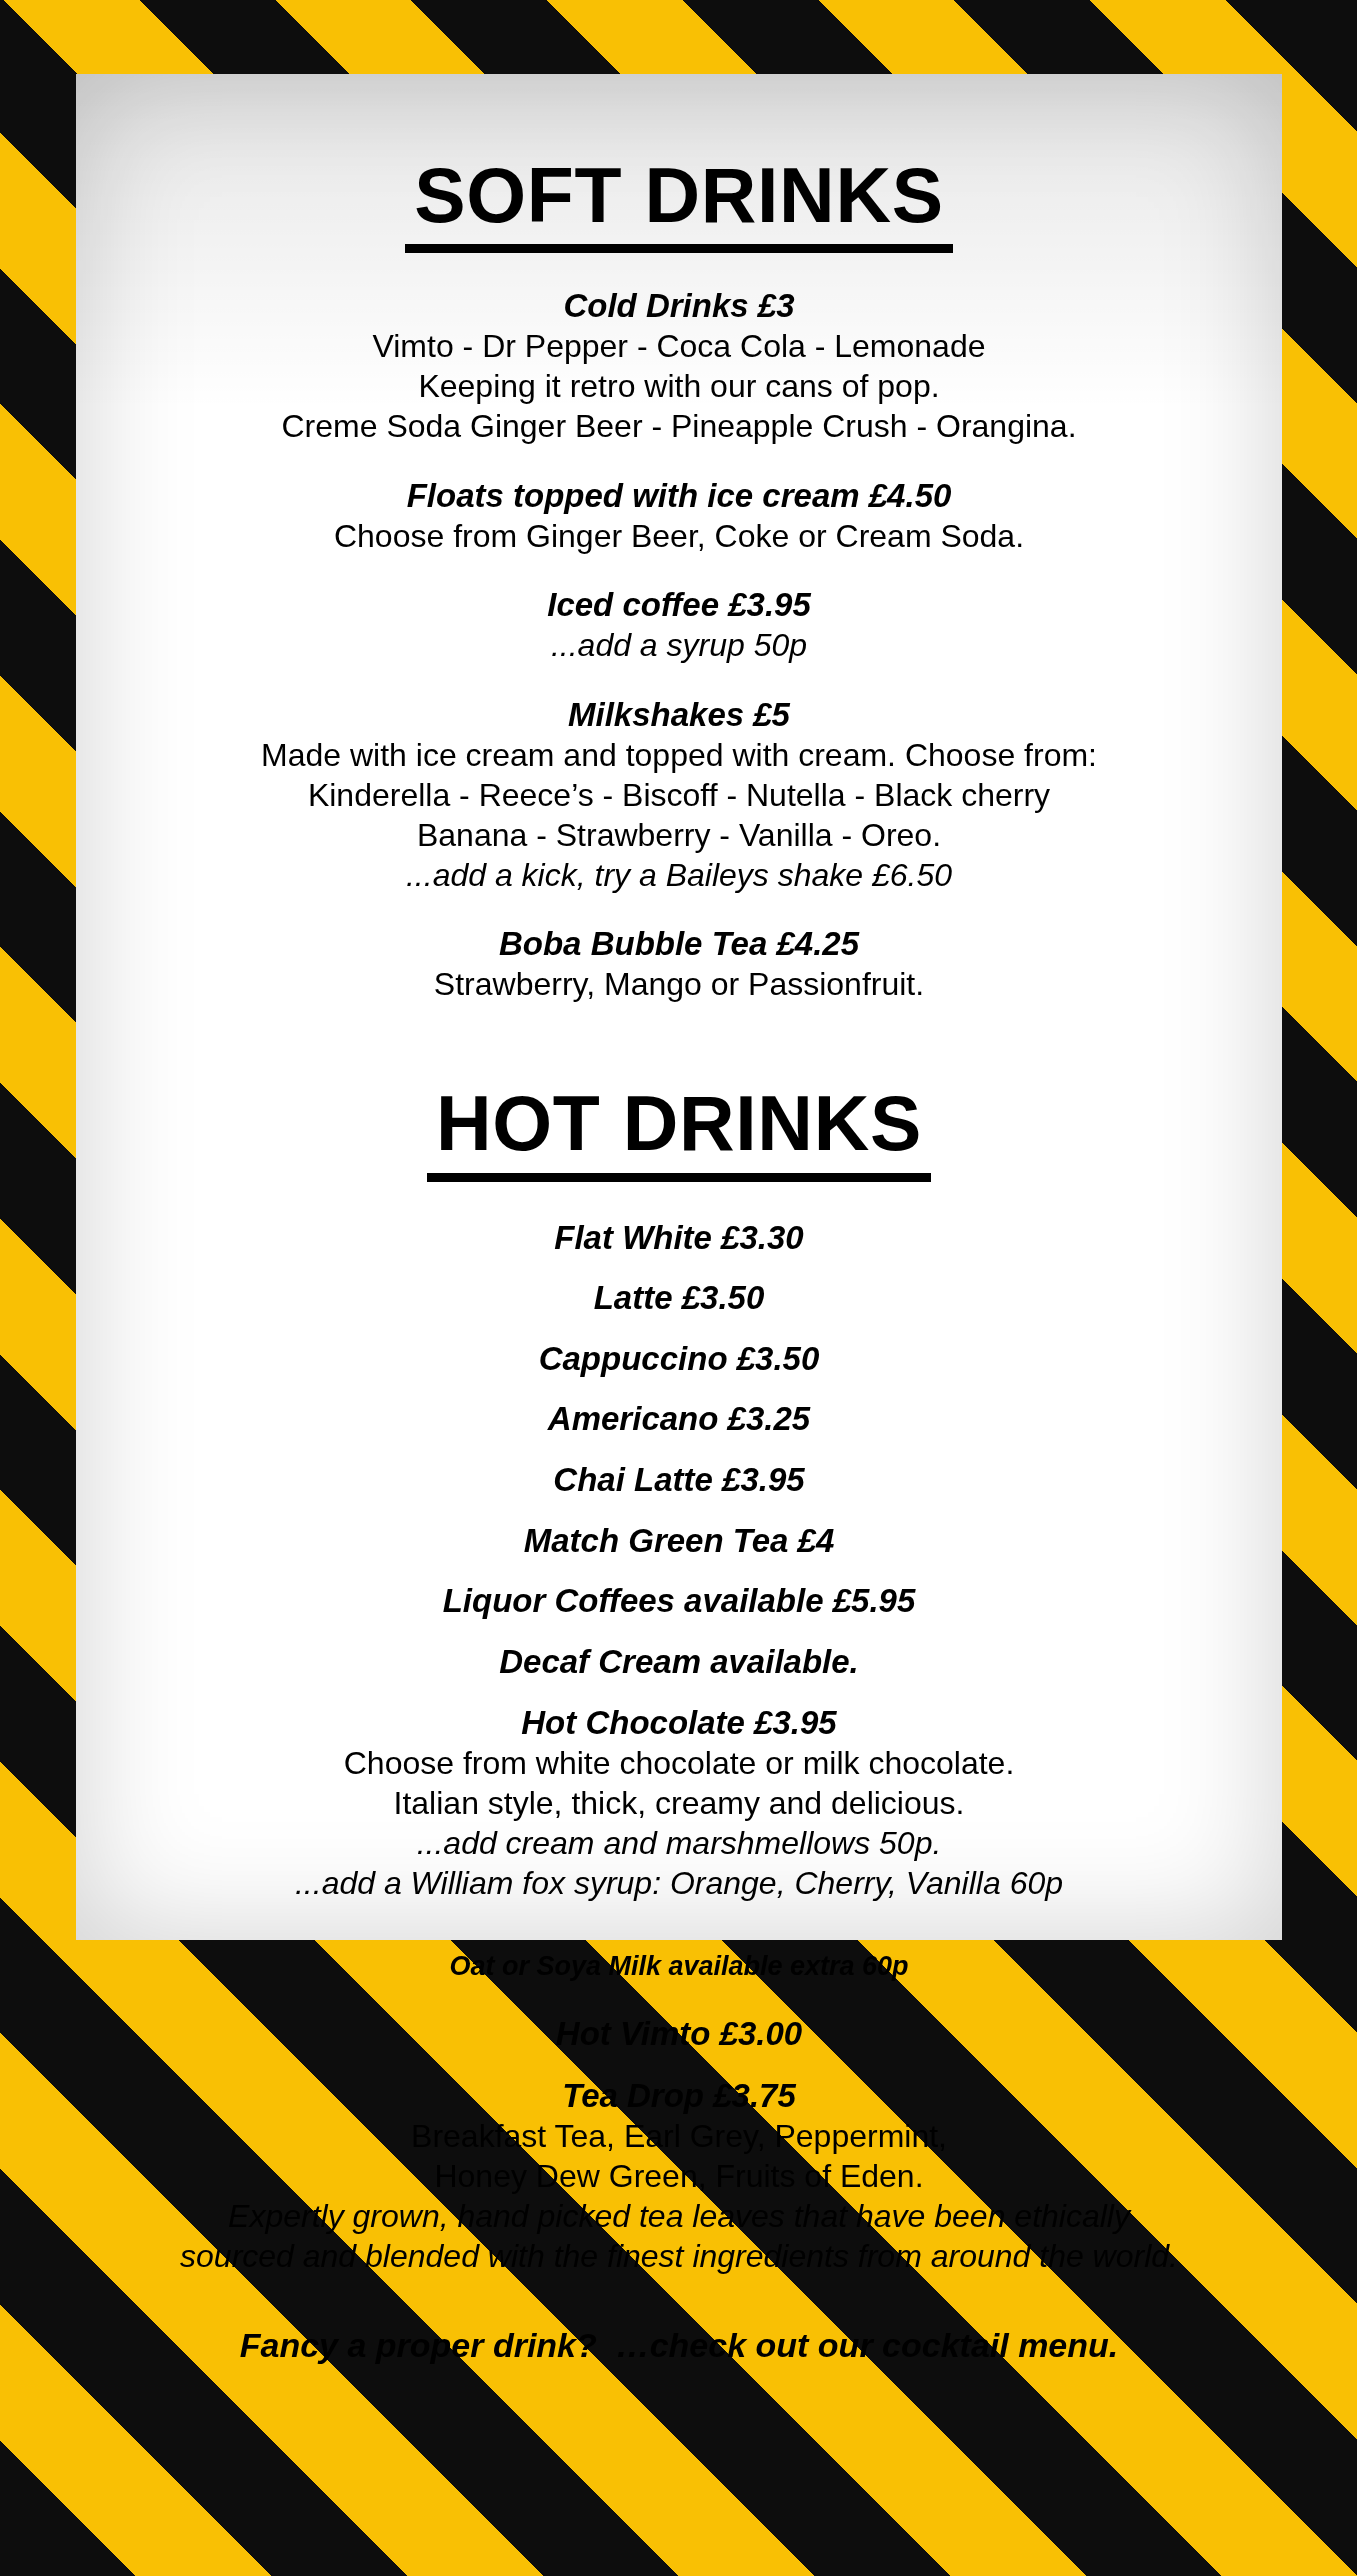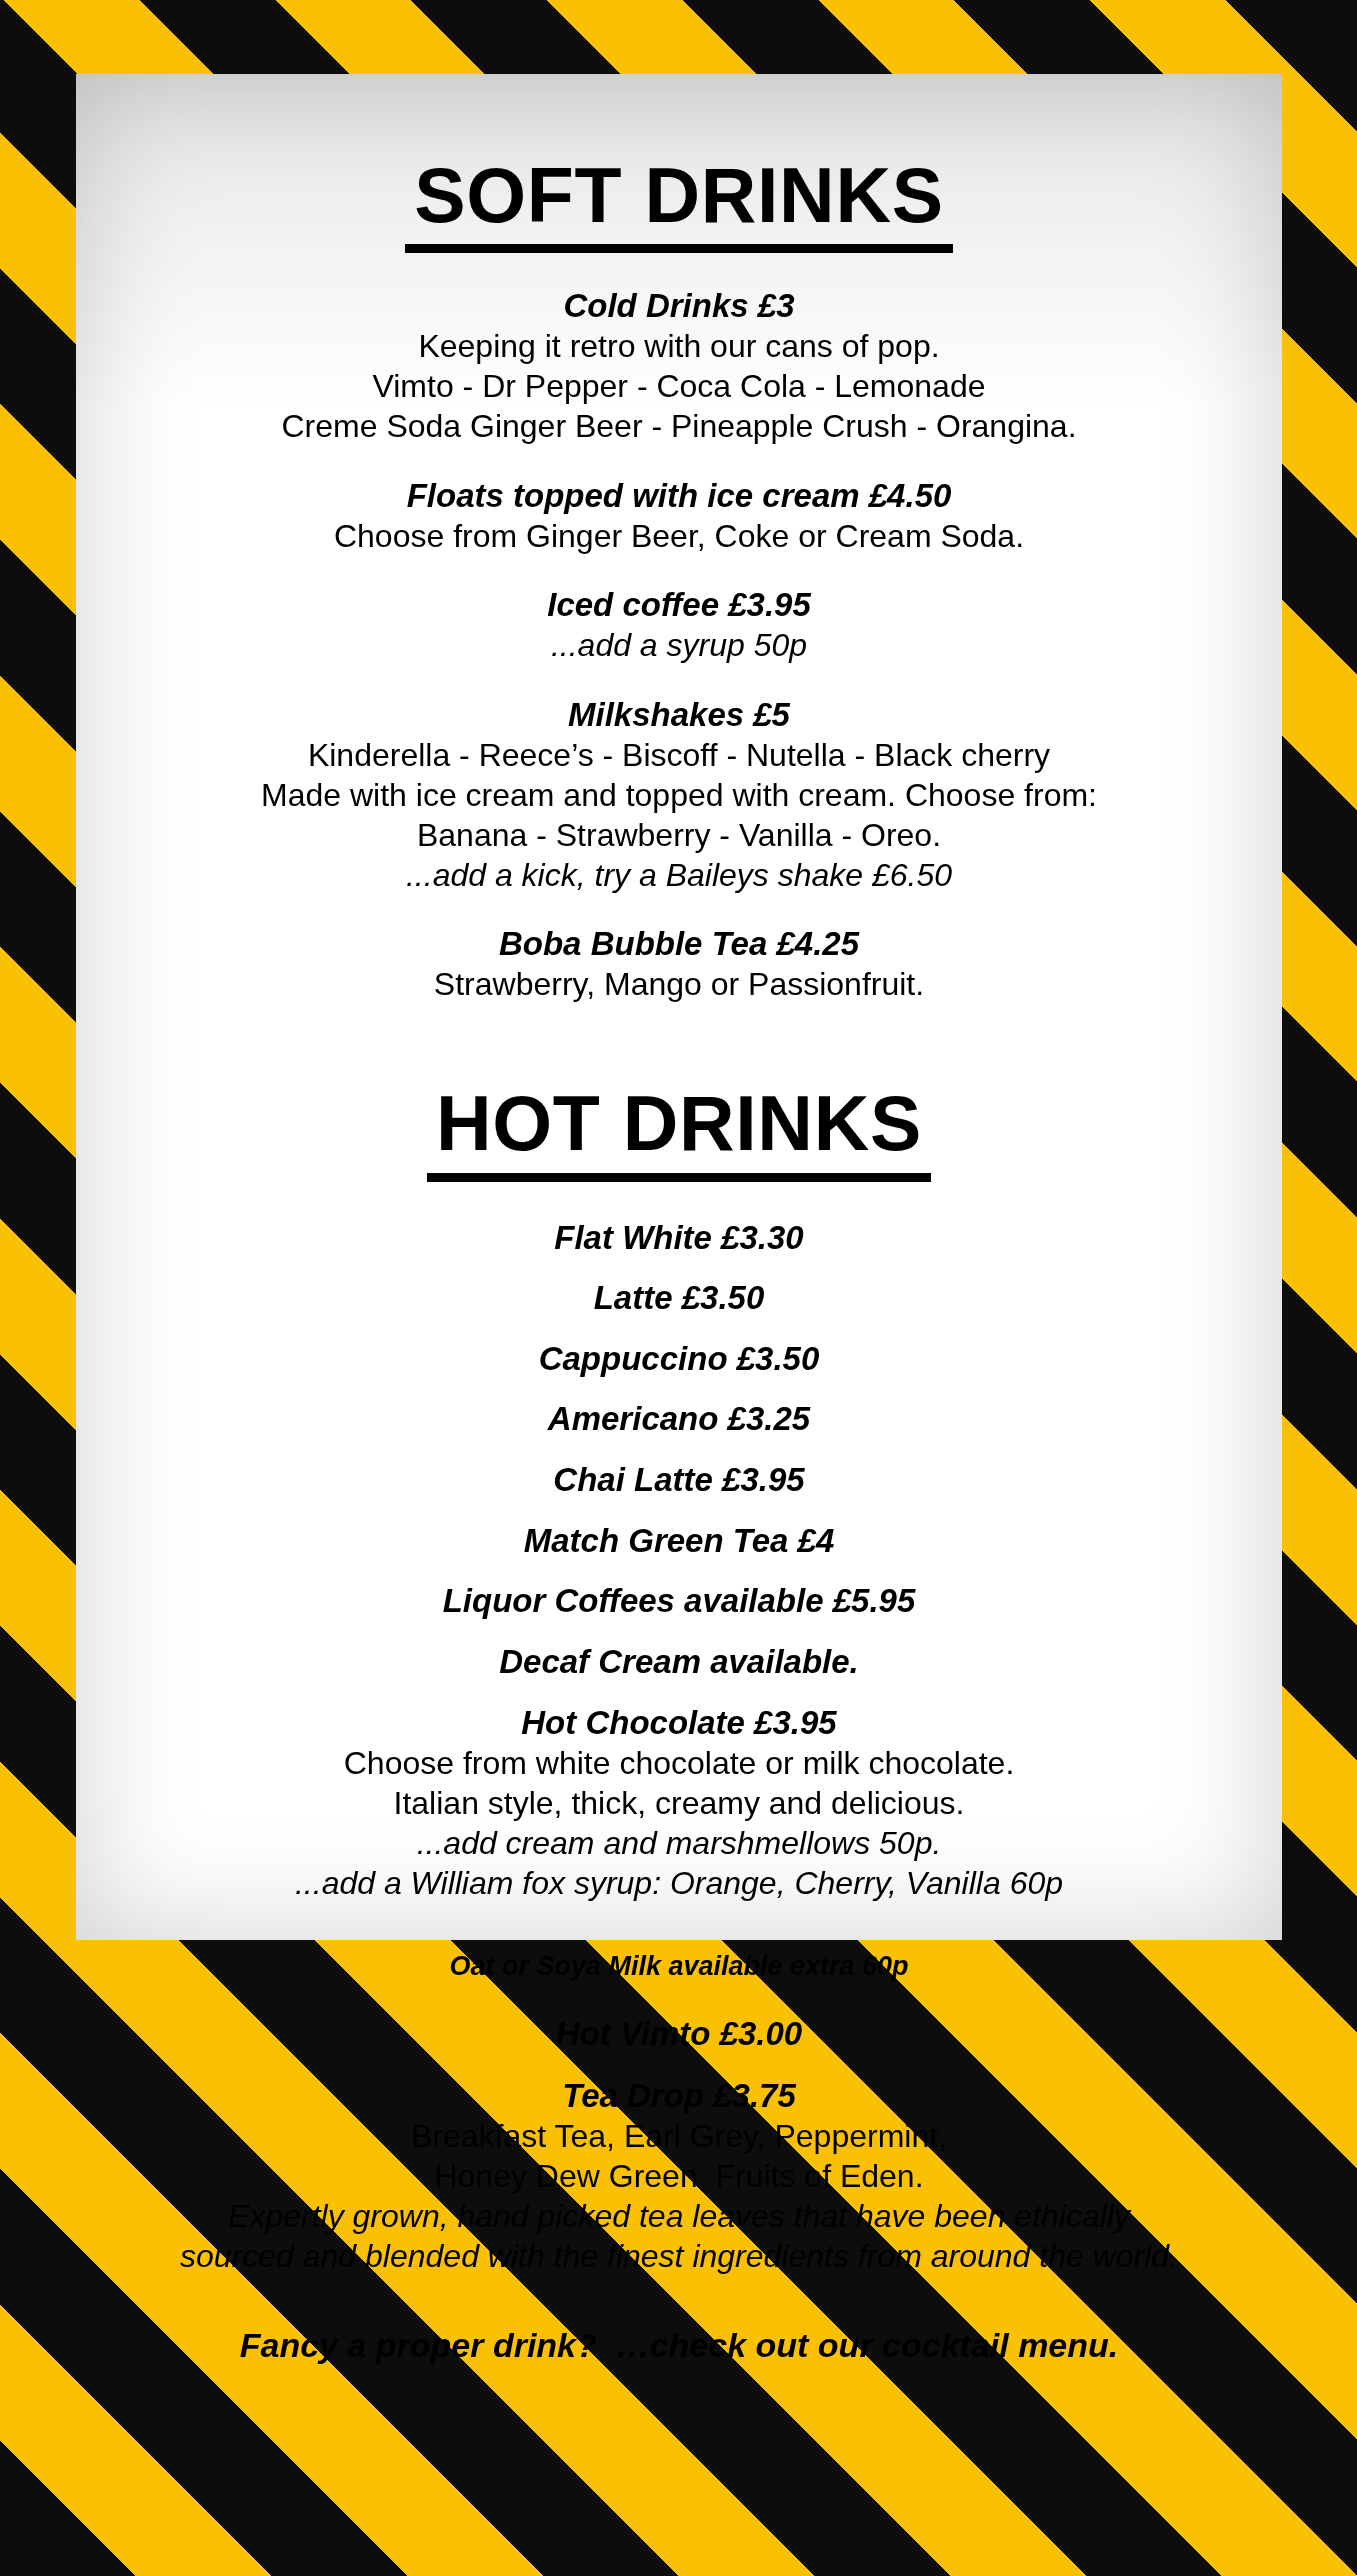--- a/index.html
+++ b/index.html
@@ -78,39 +78,39 @@
   <div class="paper">
 
     <header class="section-title-wrap soft-title-wrap">
       <h1 class="section-title">SOFT DRINKS</h1>
     </header>
 
     <section>
 
       <div class="group">
         <h2 class="heading">Cold Drinks £3</h2>
+        <p class="line">Vimto - Dr Pepper - Coca Cola - Lemonade</p>
         <p class="line">Keeping it retro with our cans of pop.</p>
-        <p class="line">Vimto - Dr Pepper - Coca Cola - Lemonade</p>
         <p class="line">Creme Soda Ginger Beer - Pineapple Crush - Orangina.</p>
       </div>
 
       <div class="group">
         <h2 class="heading">Floats topped with ice cream £4.50</h2>
         <p class="line">Choose from Ginger Beer, Coke or Cream Soda.</p>
       </div>
 
       <div class="group">
         <h2 class="heading">Iced coffee £3.95</h2>
         <p class="note">...add a syrup 50p</p>
       </div>
 
       <div class="group">
         <h2 class="heading">Milkshakes £5</h2>
+        <p class="line">Made with ice cream and topped with cream. Choose from:</p>
         <p class="line">Kinderella - Reece’s - Biscoff - Nutella - Black cherry</p>
-        <p class="line">Made with ice cream and topped with cream. Choose from:</p>
         <p class="line">Banana - Strawberry - Vanilla - Oreo.</p>
         <p class="note">...add a kick, try a Baileys shake £6.50</p>
       </div>
 
       <div class="group">
         <h2 class="heading">Boba Bubble Tea £4.25</h2>
         <p class="line">Strawberry, Mango or Passionfruit.</p>
       </div>
 
     </section>

